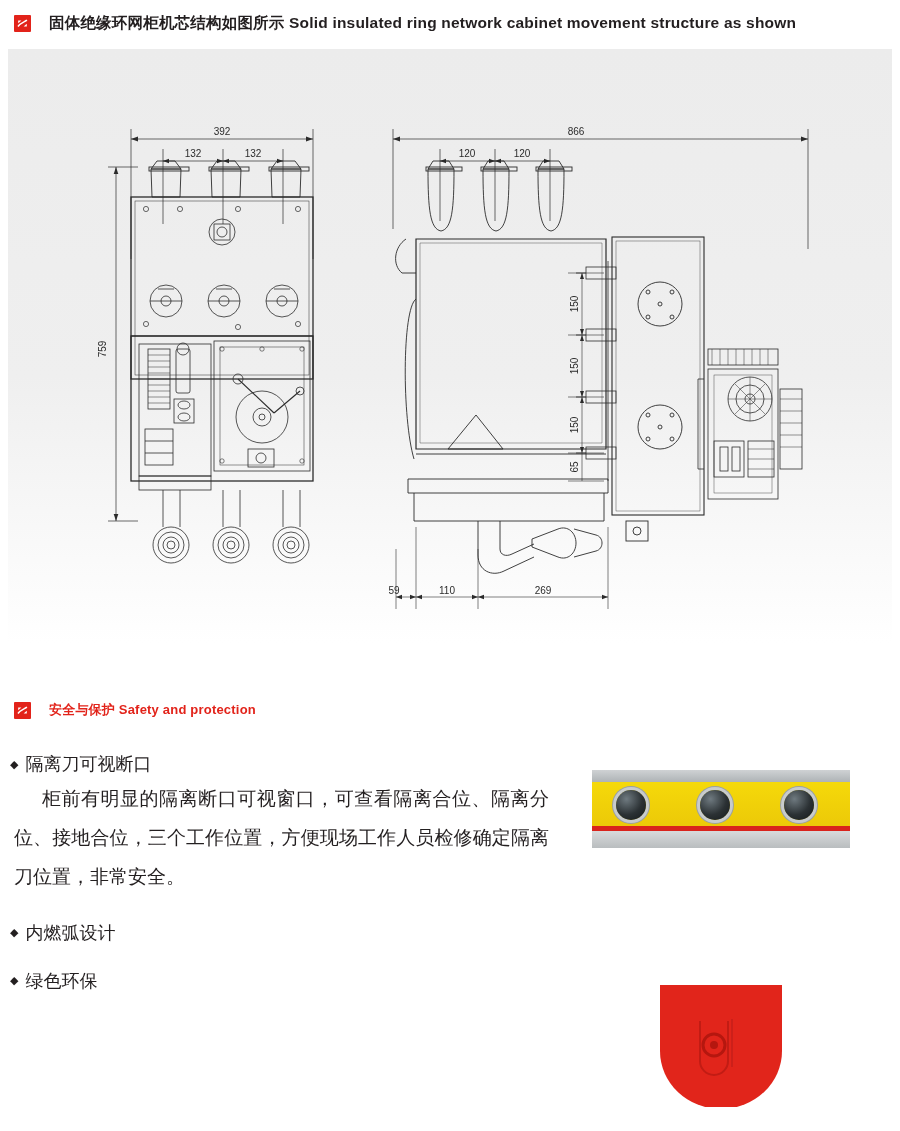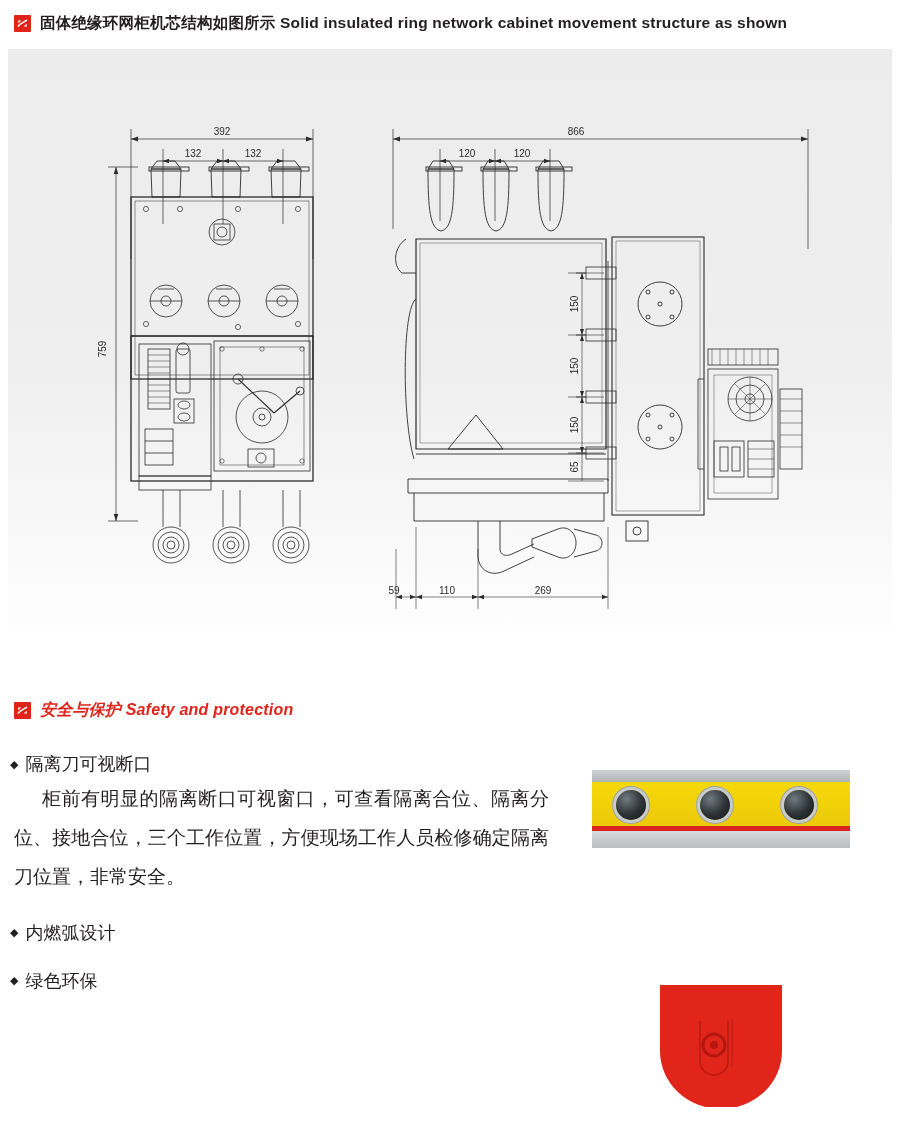--- a/index.html
+++ b/index.html
@@ -6,21 +6,21 @@
   body{
     width:900px;height:1131px;
     background:#ffffff;
     font-family:"Liberation Sans","DejaVu Sans",sans-serif;
     color:#231f20;
     position:relative;
     overflow:hidden;
   }
   .section-head{
     display:flex;align-items:center;
-    gap:9px;
+    gap:18px;
     padding-left:14px;
     height:30px;
   }
   .head-1{padding-top:8px;}
   .logo-mark{
     width:17px;height:17px;background:#e2231a;
     position:relative;flex:0 0 auto;border-radius:1px;
     display:flex;align-items:center;justify-content:center;
   }
   .logo-mark svg{display:block;}
@@ -32,21 +32,21 @@
 
   
   .drawing-panel{
     position:absolute;left:8px;top:49px;width:884px;height:595px;
     background:linear-gradient(to bottom,#ececec 0%,#efefef 55%,#ffffff 100%);
   }
   .drawing-panel svg{display:block;}
 
   
   .safety-head{position:absolute;left:0;top:695px;}
-  .safety-head .head-title{font-size:16px;font-style:italic;}
+  .safety-head .head-title{font-size:13px;}
 
   .content{
     position:absolute;left:0;top:740px;width:900px;
   }
   .bullet-row{
     display:flex;align-items:center;gap:7px;
     margin:0 0 4px 10px;
   }
   .diamond{
     color:#231f20;font-size:11px;line-height:1;

